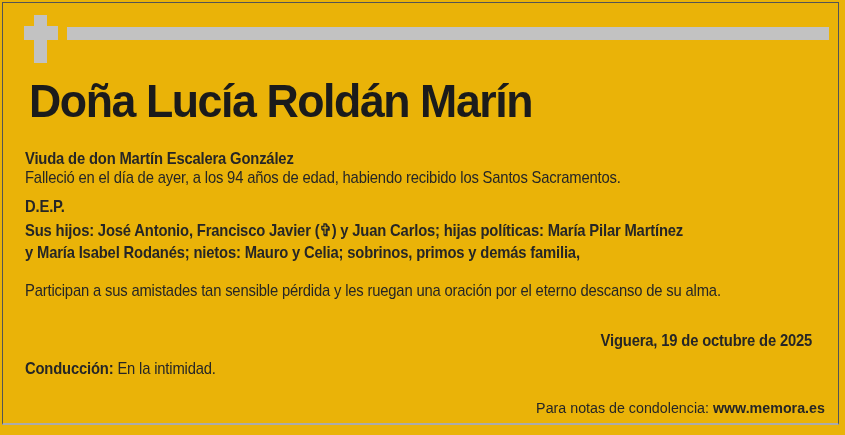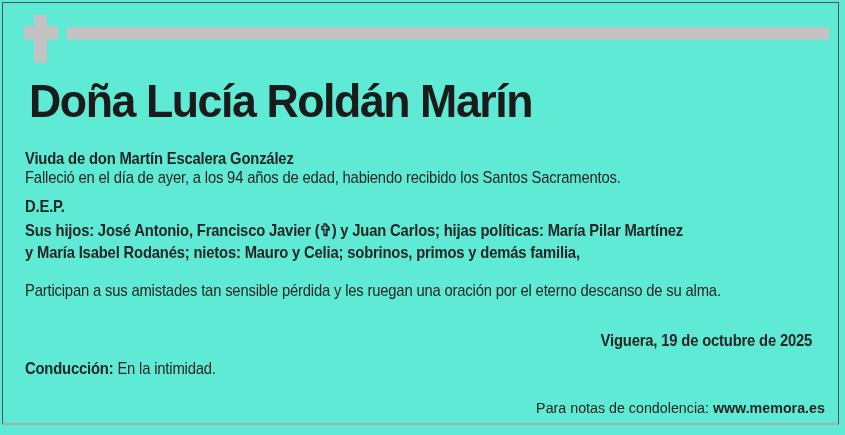--- a/index.html
+++ b/index.html
@@ -5,21 +5,21 @@
   html, body {
     margin: 0;
     padding: 0;
     background: #ffffff;
     font-family: "Liberation Sans", sans-serif;
   }
   .canvas {
     position: relative;
     width: 845px;
     height: 435px;
-    background: #5eead4;
+    background: #eab308;
     overflow: hidden;
   }
   .frame {
     position: absolute;
     left: 2px;
     top: 2px;
     width: 837px;
     height: 423px;
     border: 1px solid #545454;
     border-bottom: 2px solid #ababab;

